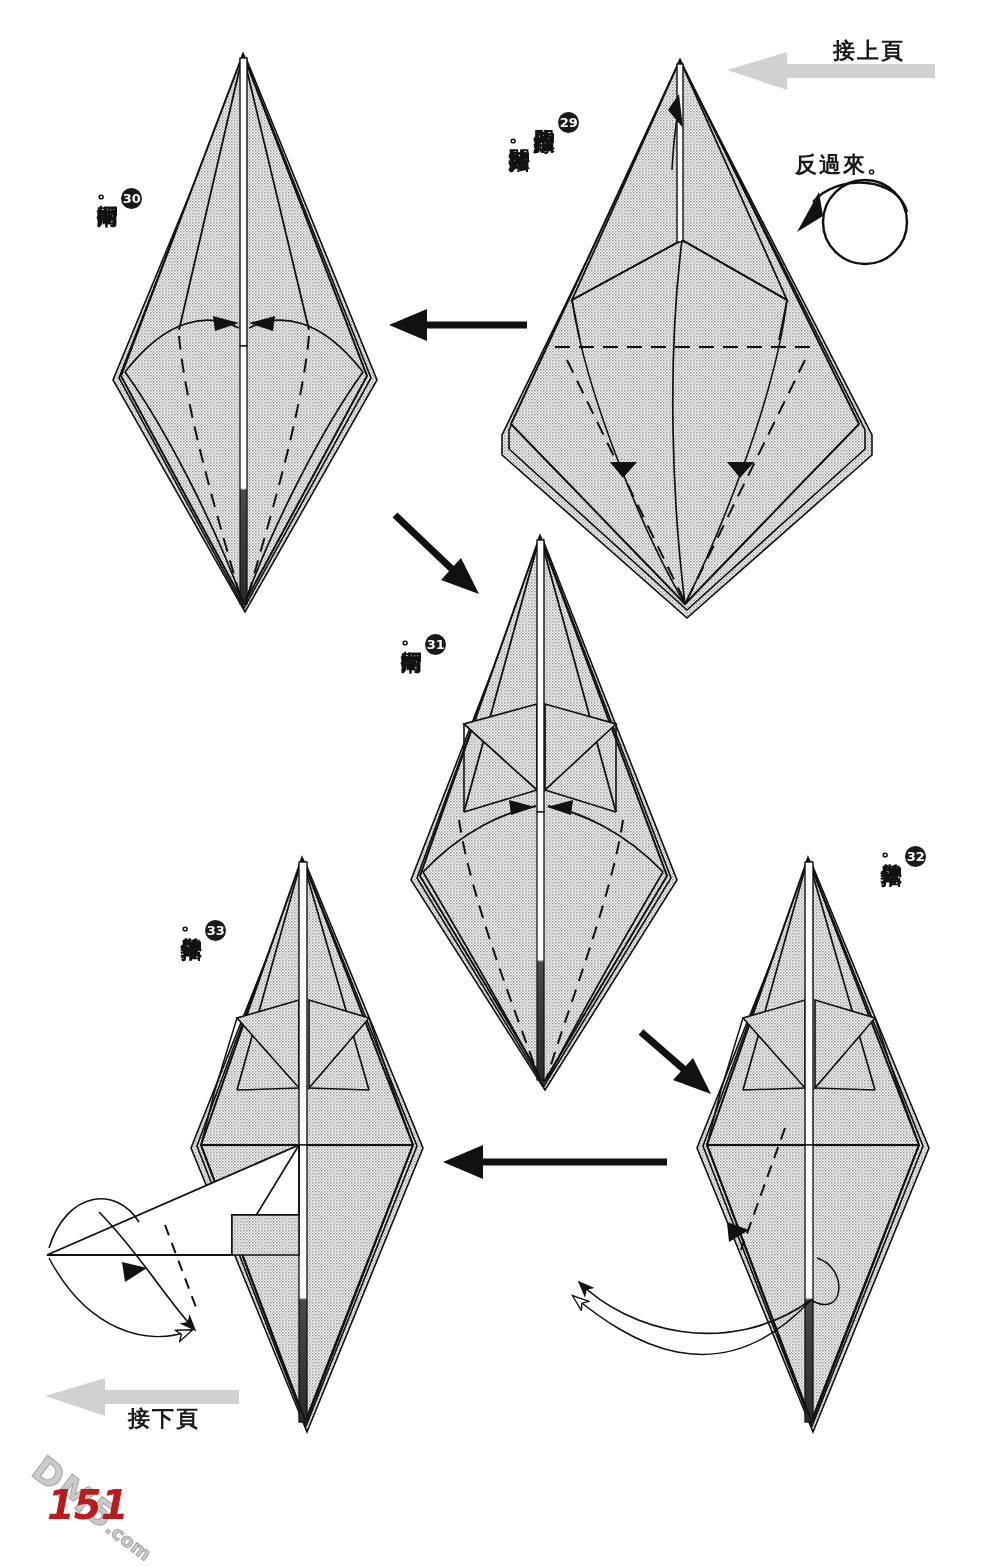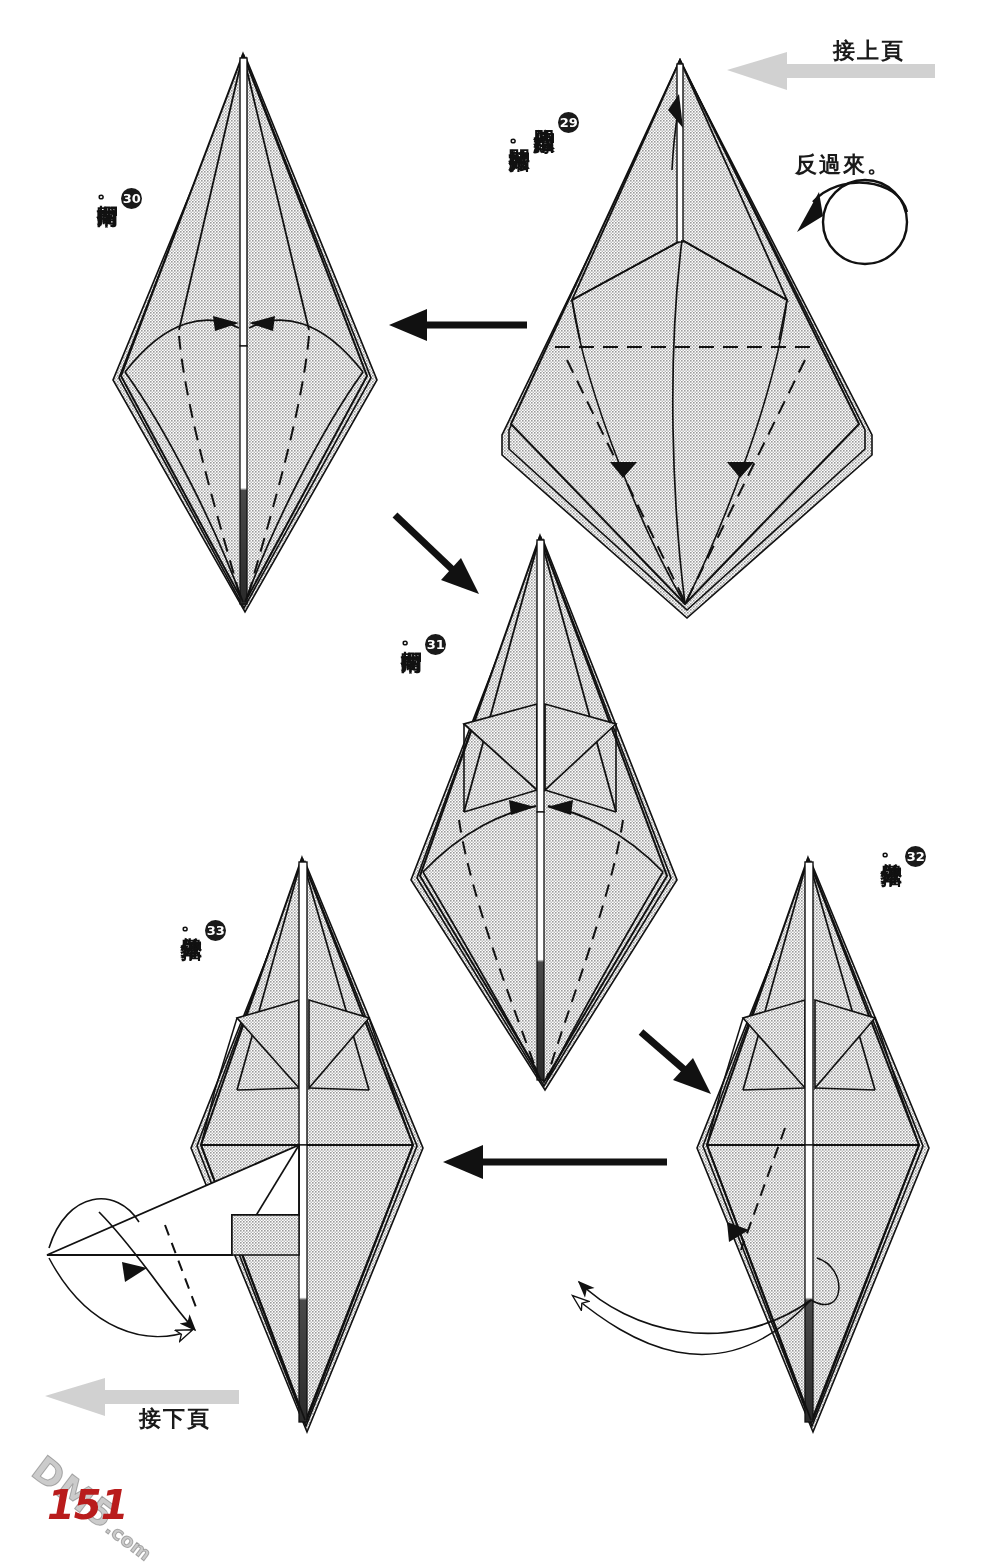--- a/index.html
+++ b/index.html
@@ -363,21 +363,21 @@
   <div class="caption" style="left:852px; top:846px;">
     <span class="num">32</span>
     <span class="txt-col">做外罩摺。</span>
   </div>
 
   <div class="caption" style="left:152px; top:920px;">
     <span class="num">33</span>
     <span class="txt-col">做外罩摺。</span>
   </div>
 
-  <div class="hlabel" id="lbl-next-page" style="left:112px; top:1404px;">接下頁</div>
+  <div class="hlabel" id="lbl-next-page" style="left:101px; top:1404px;">接下頁</div>
 
   <div id="watermark">
     <span>DM5</span><span class="dot-com">.com</span>
   </div>
 
   <div id="page-number">151</div>
 
 </div>
 
 </body></html>

